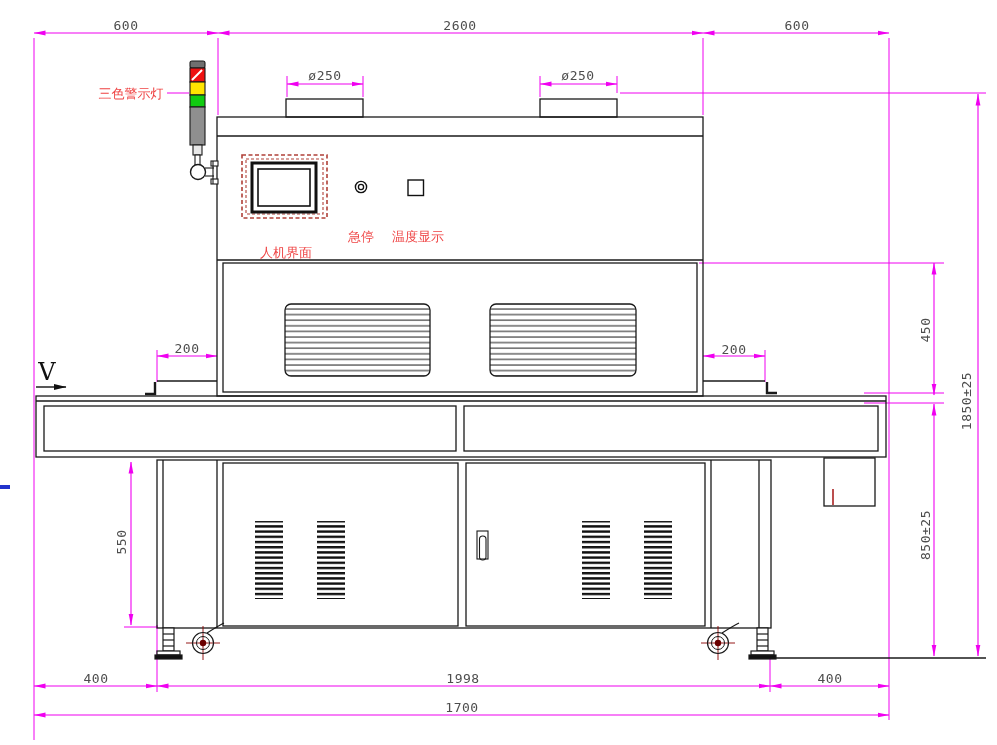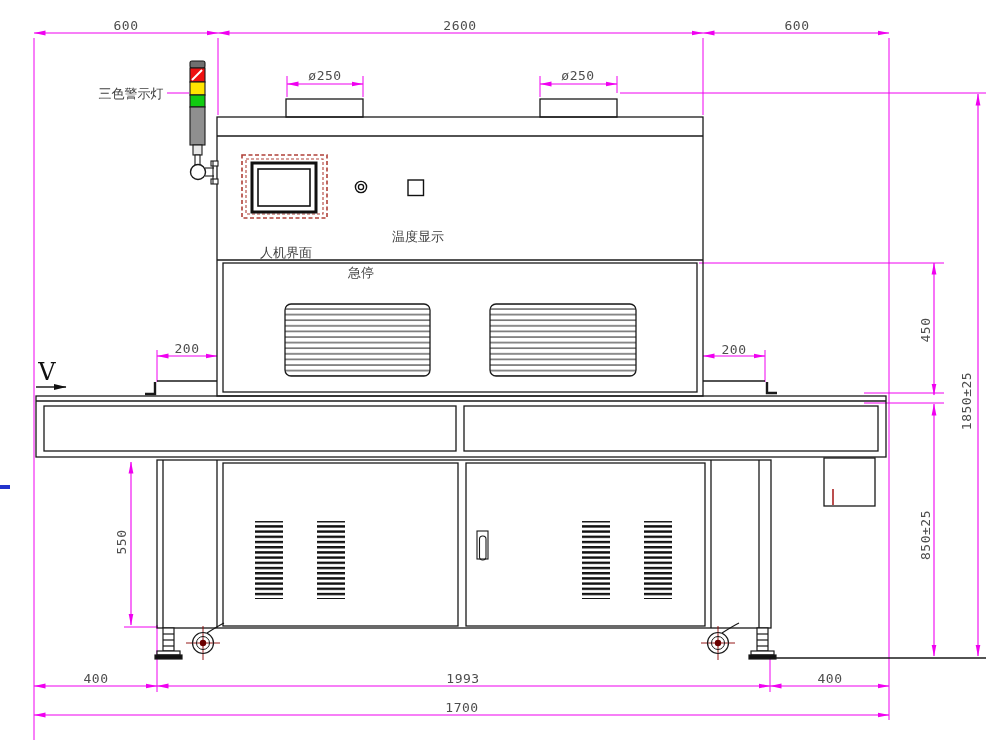--- a/index.html
+++ b/index.html
@@ -2,21 +2,21 @@
 <html><head>
 <meta charset="utf-8">
 <style>
   html,body{margin:0;padding:0;background:#ffffff;}
   .canvas{position:relative;width:997px;height:745px;background:#ffffff;overflow:hidden;
           font-family:"DejaVu Sans",sans-serif;}
   .canvas svg{position:absolute;left:0;top:0;}
   .t{position:absolute;transform:translate(-50%,-50%);white-space:nowrap;line-height:1;}
   .rot{transform:translate(-50%,-50%) rotate(-90deg);}
   .dt{font-family:"DejaVu Sans Mono",monospace;font-size:13px;color:#4d4d4d;letter-spacing:0.5px;}
-  .ct{font-family:Liberation Serif, serif;font-size:13px;color:#404040;}
+  .ct{font-family:Liberation Serif, serif;font-size:13px;color:#ef4444;}
   .vt{font-family:"DejaVu Serif",serif;font-size:24px;color:#111;font-weight:400;}
 </style>
 </head>
 <body>
 
 <div class="canvas">
 <svg width="997" height="745" viewBox="0 0 997 745">
   <defs>
     <marker id="am" viewBox="0 0 12 6" refX="11.5" refY="3" markerWidth="12" markerHeight="6" orient="auto-start-reverse" markerUnits="userSpaceOnUse">
       <path d="M0,0.6 L12,3 L0,5.4 Z" fill="#f000f0"></path>
@@ -186,26 +186,26 @@
   <rect x="0" y="485" width="10" height="4" fill="#2233cc"></rect>
 </svg>
 
   <span class="t dt" style="left:126px;top:25px;">600</span>
   <span class="t dt" style="left:460px;top:25px;">2600</span>
   <span class="t dt" style="left:797px;top:25px;">600</span>
   <span class="t dt" style="left:325px;top:75px;">ø250</span>
   <span class="t dt" style="left:578px;top:75px;">ø250</span>
   <span class="t ct" style="left:131px;top:93px;">三色警示灯</span>
   <span class="t ct" style="left:286px;top:236px;margin-top:16px;">人机界面</span>
-  <span class="t ct" style="left:361px;top:236px;margin-top:36px;">急停</span>
+  <span class="t ct" style="left:361px;top:236px;">急停</span>
   <span class="t ct" style="left:418px;top:236px;">温度显示</span>
   <span class="t dt" style="left:187px;top:348px;">200</span>
   <span class="t dt" style="left:734px;top:349px;">200</span>
   <span class="t vt" style="left:47px;top:372px;">V</span>
   <span class="t dt rot" style="left:925px;top:330px;">450</span>
   <span class="t dt rot" style="left:966px;top:401px;">1850±25</span>
   <span class="t dt rot" style="left:925px;top:535px;">850±25</span>
   <span class="t dt rot" style="left:121px;top:542px;">550</span>
   <span class="t dt" style="left:96px;top:678px;">400</span>
-  <span class="t dt" style="left:463px;top:678px;">1993</span>
+  <span class="t dt" style="left:463px;top:678px;">1998</span>
   <span class="t dt" style="left:830px;top:678px;">400</span>
   <span class="t dt" style="left:462px;top:707px;">1700</span>
 </div>
 
 </body></html>

